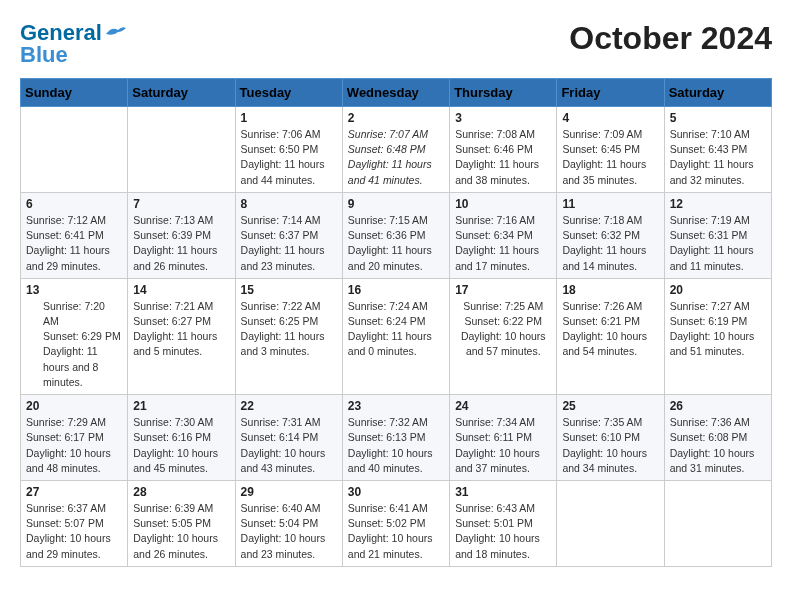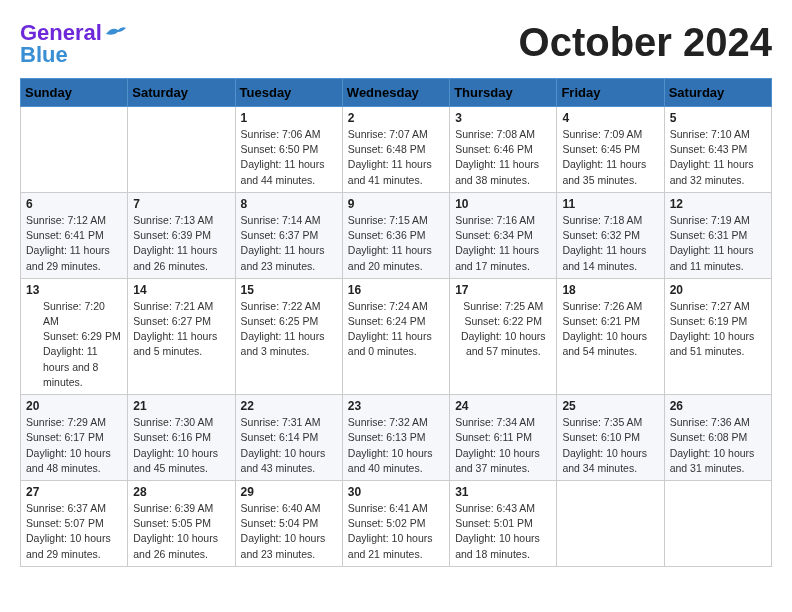--- a/index.html
+++ b/index.html
@@ -23,21 +23,21 @@
     }
     .logo-wrapper {
       display: flex;
       align-items: center;
       gap: 2px;
     }
     .title-block {
       text-align: right;
     }
     .month-year {
-      font-size: 40px;
+      font-size: 32px;
       font-weight: bold;
       color: #222;
     }
     .location {
       font-size: 16px;
       color: #555;
     }
     .calendar {
       width: 100%;
       border-collapse: collapse;
@@ -76,21 +76,21 @@
       color: #333;
     }
     .empty { background: #fff !important; }
   </style>
 </head>
 <body>
 
 <div class="header">
   <div class="logo">
     <div class="logo-wrapper">
-      <span style="font-size:22px;font-weight:bold;color:#6d28d9;">General</span>
+      <span style="font-size:22px;font-weight:bold;color:#0369a1;">General</span>
       <svg width="22" height="18" viewBox="0 0 22 18">
         <path d="M2 10 Q8 2 14 6 Q18 2 22 4 Q18 8 14 8 Q10 12 2 10Z" fill="#3a8fd4"></path>
       </svg>
     </div>
     <span style="font-size:22px;font-weight:bold;color:#3a8fd4;margin-top:-4px;">Blue</span>
   </div>
   <div class="title-block">
     <div class="month-year">October 2024</div>
   </div>
 </div>
@@ -112,21 +112,21 @@
         <td class="empty"></td>
         <td class="empty"></td>
         <td>
           <span class="day-num">1</span>
           <div class="day-info" style="white-space: pre-line;">Sunrise: 7:06 AM
 Sunset: 6:50 PM
 Daylight: 11 hours and 44 minutes.</div>
         </td>
         <td>
           <span class="day-num">2</span>
-          <div class="day-info" style="white-space: pre-line;">Sunrise: 7:07 AM
+          <div class="day-info" style="white-space: pre-line; font-style: italic;">Sunrise: 7:07 AM
 Sunset: 6:48 PM
 Daylight: 11 hours and 41 minutes.</div>
         </td>
         <td>
           <span class="day-num">3</span>
           <div class="day-info" style="white-space: pre-line;">Sunrise: 7:08 AM
 Sunset: 6:46 PM
 Daylight: 11 hours and 38 minutes.</div>
         </td>
         <td>

